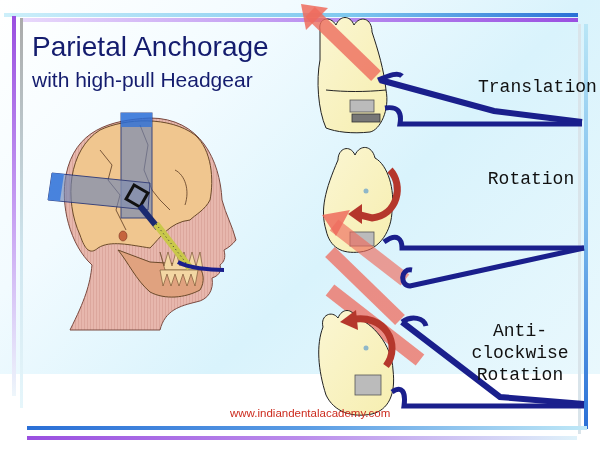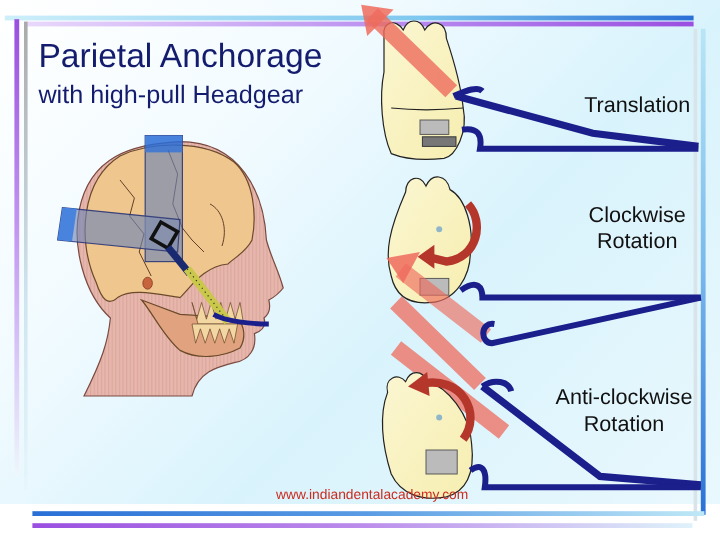--- a/index.html
+++ b/index.html
@@ -1,22 +1,22 @@
 <!DOCTYPE html>
 <html><head>
 <meta charset="utf-8">
 <style>
   html,body{margin:0;padding:0;}
   body{width:600px;height:451px;position:relative;overflow:hidden;background:#ffffff;font-family:"Liberation Sans",sans-serif;}
-  .slide{position:absolute;left:0;top:0;width:600px;height:420px;
+  .slide{position:absolute;left:0;top:0;width:600px;height:374px;
     background:linear-gradient(135deg,#ffffff 0%,#f2fbff 30%,#d9f3fc 60%,#e9f8fd 100%);}
   .bar{position:absolute;}
   .title{position:absolute;left:32px;top:31px;font-size:28px;color:#141c6e;letter-spacing:0px;white-space:nowrap;}
   .subtitle{position:absolute;left:32px;top:68px;font-size:21px;color:#141c6e;white-space:nowrap;}
-  .label{position:absolute;font-family:Liberation Sans, sans-serif;font-size:18px;color:#111;text-align:center;line-height:22px;}
+  .label{position:absolute;font-family:Liberation Mono, monospace;font-size:18px;color:#111;text-align:center;line-height:22px;}
   .footer{position:absolute;left:230px;top:407px;font-size:11.5px;color:#cc2b1e;white-space:nowrap;}
   svg.art{position:absolute;left:0;top:0;}
 </style>
 </head>
 <body>
 
 <div class="slide">
 
   <div class="bar" style="left:4px;top:13px;width:574px;height:4px;background:linear-gradient(90deg,#cdeffa,#7fc8ef 60%,#2a6fd6);"></div>
   <div class="bar" style="left:22px;top:18px;width:556px;height:4px;background:linear-gradient(90deg,#e8d8fb,#b587ee 60%,#9a4fe0);"></div>
@@ -111,21 +111,20 @@
       <path d="M402,322 C412,315 424,318 426,326" stroke="#1a1f8c" stroke-width="5" fill="none"></path>
       <path d="M402,322 L500,397 L584,404" stroke="#1a1f8c" stroke-width="6" fill="none"></path>
       <path d="M392,392 C402,385 406,392 404,406 L584,406" stroke="#1a1f8c" stroke-width="5" fill="none"></path>
     </g>
   </svg>
 
   <div class="label" style="left:478px;top:76px;width:106px;">
     <span>Translation</span>
   </div>
   <div class="label" style="left:478px;top:168px;width:106px;">
-    <div>Clockwise</div>
     <div>Rotation</div>
   </div>
   <div class="label" style="left:455px;top:320px;width:130px;">
     <div>Anti-clockwise</div>
     <div>Rotation</div>
   </div>
 
   <div class="footer">www.indiandentalacademy.com</div>
 </div>
 

